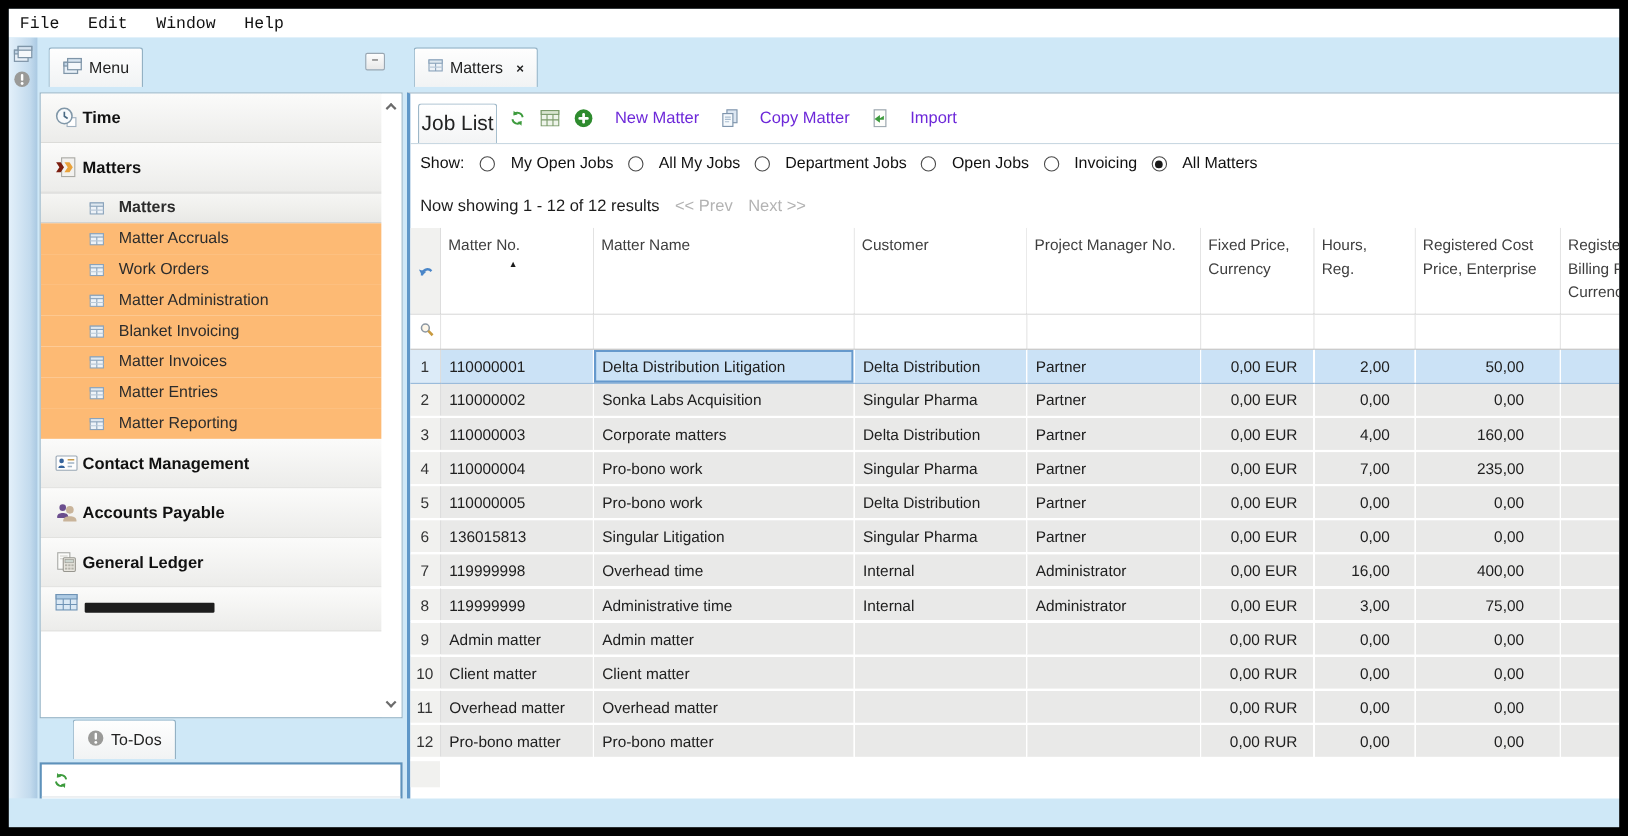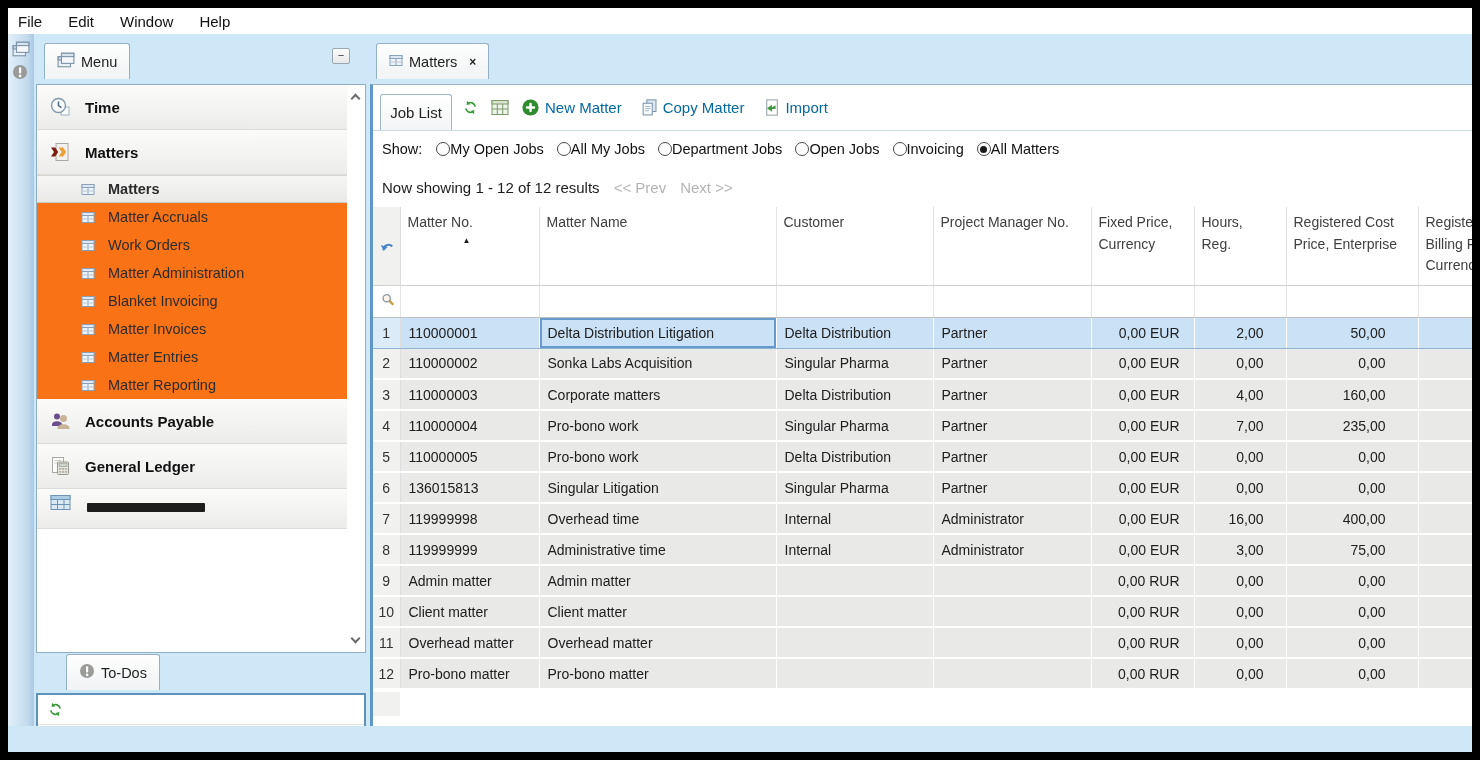--- a/index.html
+++ b/index.html
@@ -5,21 +5,21 @@
   * { margin:0; padding:0; box-sizing:border-box; }
   html,body { background:#444; }
   body { font-family:"Liberation Sans", sans-serif; }
 
   .frame { position:relative; width:1480px; height:760px; border:8px solid #000;
            background:#cfe8f7; overflow:hidden; }
 
   
   .menubar { height:26px; background:#fff; display:flex; align-items:center;
              gap:26px; padding-left:10px; font-size:15px; color:#111; }
-  .mb-item { cursor:default; }
+  .mb-item { cursor:default;font-family:Liberation Mono, monospace; }
 
   .desktop { position:relative; height:692px; overflow:hidden; }
 
   
   .rail { position:absolute; left:0; top:0; width:26px; height:100%;
           background:linear-gradient(90deg,#e3f0fa 0%,#c2daed 75%,#aac9e2 100%); }
   .rail .rail-icon { display:block; margin:7px auto 6px auto; width:18px; height:16px; }
 
   
   .tab { display:inline-flex; align-items:center; gap:6px; height:36px; padding:0 12px;
@@ -37,24 +37,24 @@
              color:#333; cursor:pointer; }
   .menu-body { position:absolute; left:0; right:0; top:42px; bottom:0; overflow:hidden; }
   .sb-scroll { position:absolute; right:0; top:0; bottom:0; width:18px; background:#fff; }
   .chev { position:absolute; left:5px; width:7px; height:7px;
           border-left:2px solid #6b6b6b; border-top:2px solid #6b6b6b; }
   .chev.up { top:10px; transform:rotate(45deg); }
   .chev.down { bottom:10px; transform:rotate(225deg); }
 
   .sb-list { position:absolute; left:0; right:18px; top:0; bottom:0; overflow:hidden; }
   .sb-item { display:flex; align-items:center; cursor:pointer; }
-  .sb-section { height:45px; padding-left:12px; gap:14px;
+  .sb-section { height:45px; padding-left:12px; gap:4px;
                 background:linear-gradient(#fbfbfa,#ececea);
                 border-bottom:1px solid #dcdcd9; font-weight:bold; font-size:15px; color:#111; }
-  .sb-sub { height:28px; padding-left:40px; gap:9px; background:#f97316;
+  .sb-sub { height:28px; padding-left:40px; gap:9px; background:#fdba74;
             font-size:14.5px; color:#2c2c2c; }
   .sb-sub.sb-selected { background:linear-gradient(#f6f6f4,#e9e9e6);
             border-top:1px solid #d5d5d2; border-bottom:1px solid #c9c9c6; font-weight:bold; }
   .sb-icon { display:inline-flex; width:22px; justify-content:center; }
   .sb-partial { height:40px; align-items:flex-start; padding-top:6px; }
   .smudge { display:inline-block; width:118px; height:9px; background:#1d1d1d;
             border-radius:1px; margin-left:2px; margin-top:8px; }
 
   
   .todos-panel { position:absolute; left:28px; top:619px; width:330px; height:99px; }
@@ -68,28 +68,28 @@
   .main-tabstrip { height:42px; padding-left:6px; }
   .tab-close { font-size:12px; font-weight:bold; color:#222; margin-left:6px; cursor:pointer; }
   .main-body { position:absolute; left:0; right:0; top:42px; bottom:-16px; background:#fff;
                border-top:1px solid #9db7c8; border-left:3px solid #5f97c8; }
 
   .jobbar { height:46px; display:flex; align-items:center; gap:9px;
             border-bottom:1px solid #c9d8e2; padding-left:7px; }
   .job-tab { display:inline-flex; align-items:center; justify-content:center;
              width:72px; height:36px; margin-top:9px; background:linear-gradient(#fff,#f3f4f5);
              border:1px solid #9db7c8; border-bottom:none; border-radius:3px 3px 0 0;
-             font-size:15px; color:#222; }
-  .tool-btn { display:inline-flex; align-items:center; gap:6px; font-size:15px; color:#0369a1;
+             font-size:19px; color:#222; }
+  .tool-btn { display:inline-flex; align-items:center; gap:20px; font-size:15px; color:#6d28d9;
               cursor:pointer; padding:3px 2px; }
   .icon-btn { display:inline-flex; cursor:pointer; padding:2px; }
 
   .showbar { height:36px; display:flex; align-items:center; gap:14px; padding-left:9px;
              font-size:14.5px; color:#111; }
-  .radio-opt { display:inline-flex; align-items:center; gap:0; cursor:pointer; }
+  .radio-opt { display:inline-flex; align-items:center; gap:14px; cursor:pointer; }
   .radio-circle { width:14px; height:14px; border:1px solid #4a4a4a; border-radius:50%;
                   background:#fff; display:inline-flex; align-items:center; justify-content:center; }
   .radio-dot { width:7px; height:7px; border-radius:50%; background:#1a1a1a; display:none; }
   .radio-opt.selected .radio-dot { display:block; }
 
   .resultsbar { height:40px; display:flex; align-items:center; gap:14px; padding-left:9px;
                 font-size:15px; color:#1c1c1c; }
   .pager { color:#b3b3b3; cursor:pointer; }
 
   
@@ -265,20 +265,33 @@
             <div class="sb-item sb-sub">
               <span class="sb-icon">
                 <svg width="14" height="13" viewBox="0 0 13 13">
                   <rect x="0.5" y="1.5" width="12" height="10" fill="#eef3f8" stroke="#8aa3bb"></rect>
                   <rect x="0.5" y="1.5" width="12" height="3" fill="#dfe8f0" stroke="#8aa3bb"></rect>
                   <line x1="6.5" y1="4.5" x2="6.5" y2="11.5" stroke="#8aa3bb"></line>
                   <line x1="0.5" y1="8" x2="12.5" y2="8" stroke="#b9c9d8"></line>
                 </svg>
               </span>
               <span class="sb-label">Matter Reporting</span>
+            </div>
+            <div class="sb-item sb-section">
+              <span class="sb-icon">
+                <svg width="21" height="18" viewBox="0 0 20 18">
+                  <rect x="0.5" y="2.5" width="19" height="13" rx="1" fill="#fdfdfd" stroke="#98a6b4"></rect>
+                  <circle cx="5.5" cy="7" r="2.1" fill="#35639b"></circle>
+                  <path d="M2.5 13.5c0-3 6-3 6 0z" fill="#35639b"></path>
+                  <line x1="11" y1="6" x2="17" y2="6" stroke="#c59a4a" stroke-width="1.4"></line>
+                  <line x1="11" y1="9" x2="17" y2="9" stroke="#9fb3c6" stroke-width="1.4"></line>
+                  <line x1="11" y1="12" x2="15" y2="12" stroke="#9fb3c6" stroke-width="1.4"></line>
+                </svg>
+              </span>
+              <span class="sb-label">Contact Management</span>
             </div>
             <div class="sb-item sb-section">
               <span class="sb-icon">
                 <svg width="21" height="18" viewBox="0 0 20 18">
                   <circle cx="6.5" cy="4.5" r="3" fill="#6b4e8e"></circle>
                   <path d="M1.5 12.5c0-4.2 10-4.2 10 0v1.5h-10z" fill="#6b4e8e"></path>
                   <circle cx="13" cy="6.5" r="3.5" fill="#c9b49a"></circle>
                   <path d="M7 16c0-5 12-5 12 0v1H7z" fill="#c9b49a"></path>
                 </svg>
               </span>

